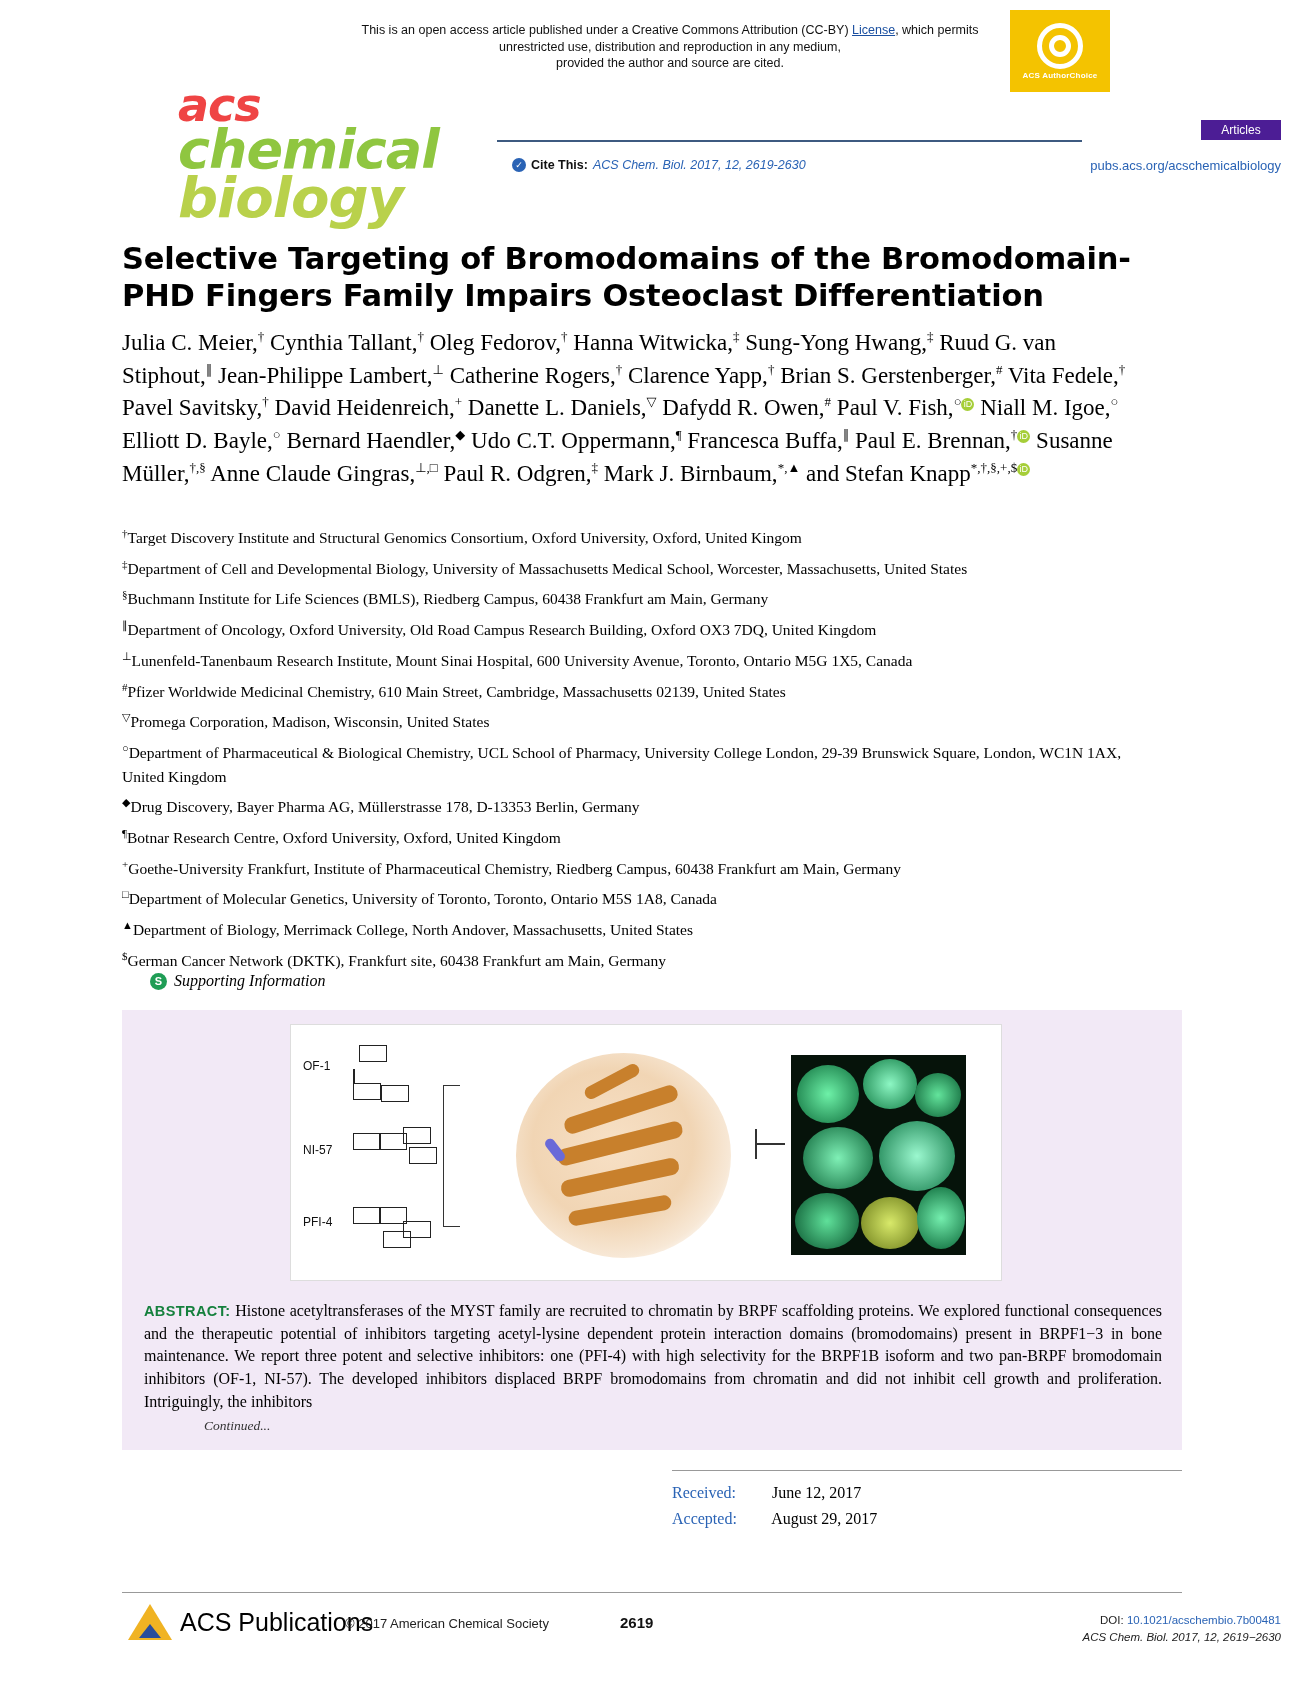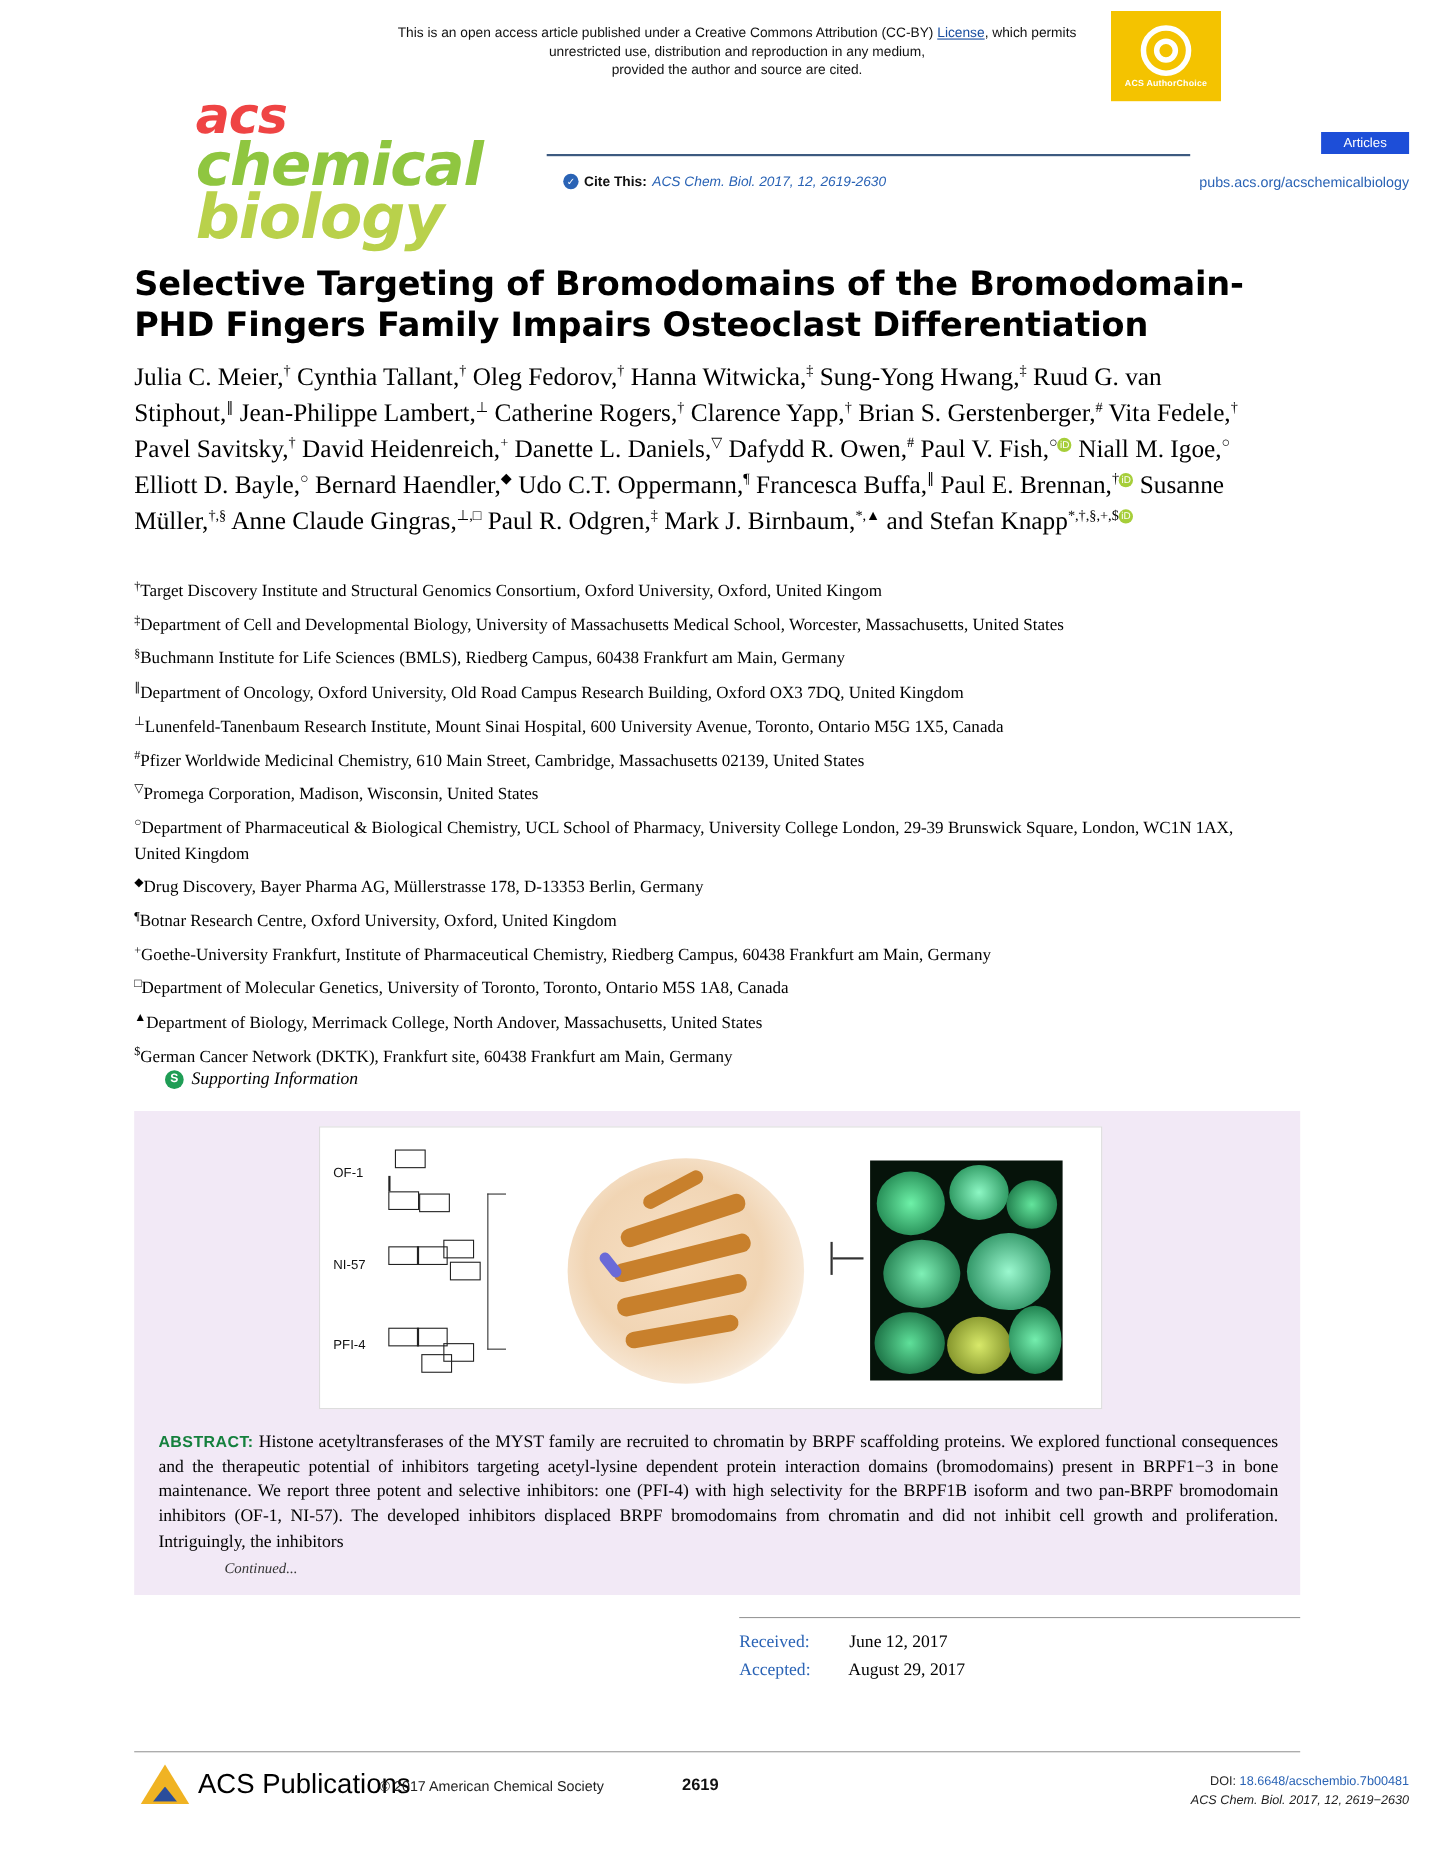--- a/index.html
+++ b/index.html
@@ -47,21 +47,21 @@
     position:absolute; left:178px; top:78px; width:260px; height:110px;
   }
   .logo .l1 { font-size:46px; color:#ef4444; font-weight:bold; letter-spacing:-1px; }
   .logo .l2 { font-size:54px; color:#8fc640; font-weight:bold; margin-top:-14px; letter-spacing:-1px;}
   .logo .l3 { font-size:56px; color:#b9d14b; font-weight:bold; margin-top:-16px; letter-spacing:-1px;}
   .logo-txt { font-family:"DejaVu Sans", sans-serif; font-style:italic; }
 
   
   .articles-tag {
     position:absolute; right:22px; top:120px; width:80px; height:20px;
-    background:#1d4ed8; color:#fff;
+    background:#4c1d95; color:#fff;
     font-family:"Liberation Sans", sans-serif; font-size:12px;
     display:flex; align-items:center; justify-content:center;
   }
 
   .rule-top { position:absolute; left:497px; top:140px; width:585px; height:2px; background:#3d5a80; }
 
   .citethis {
     position:absolute; left:512px; top:158px;
     font-family:"Liberation Sans", sans-serif; font-size:12.5px; color:#222;
     display:flex; align-items:center; gap:5px;
@@ -340,18 +340,18 @@
   <div class="rule-bot"></div>
   <div class="acs-pub">
     <div class="acs-tri"></div>
     <div class="acs-pub-txt">ACS Publications</div>
   </div>
   <div class="copyright">© 2017 American Chemical Society</div>
   <div class="pageno">2619</div>
   <div class="doi">
     <div>
       <span>DOI:</span>
-      <a href="#">18.6648/acschembio.7b00481</a>
+      <a href="#">10.1021/acschembio.7b00481</a>
     </div>
     <div class="ital">ACS Chem. Biol. 2017, 12, 2619−2630</div>
   </div>
 
 </div>
 
 </body></html>

